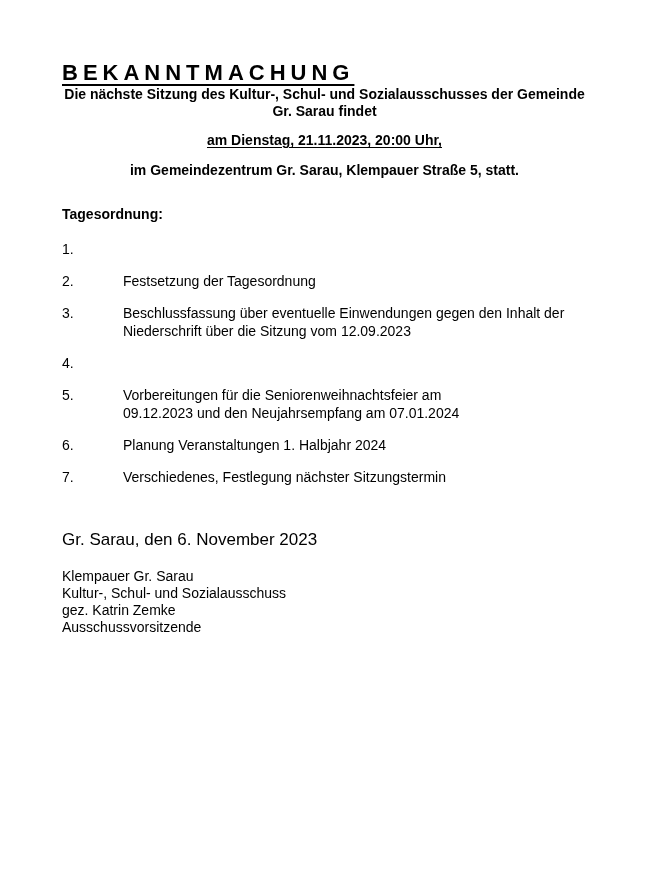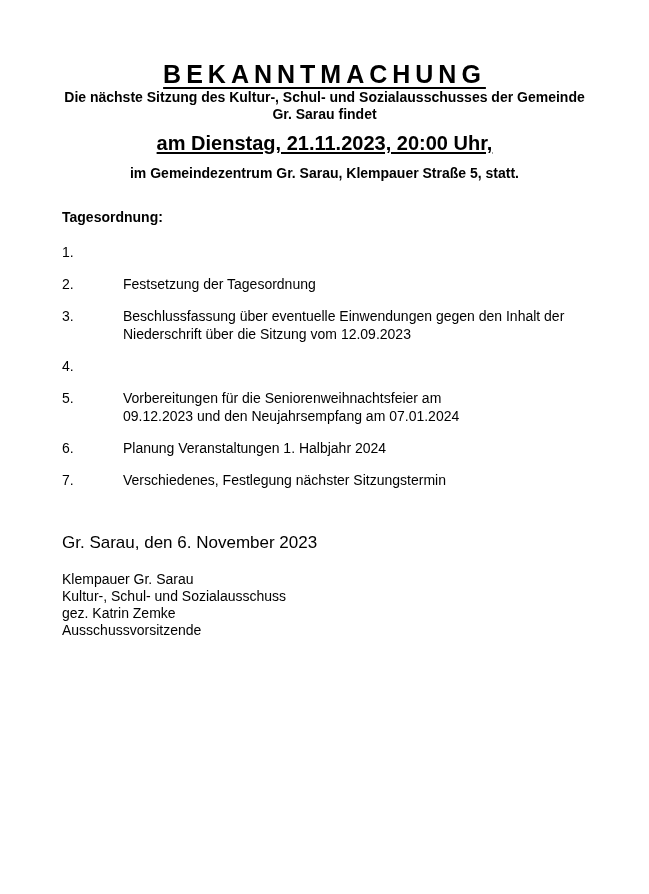--- a/index.html
+++ b/index.html
@@ -14,39 +14,39 @@
     height: 894px;
     margin: 0 auto;
     background: #ffffff;
     overflow: hidden;
   }
   .content {
     padding: 0 62px;
   }
   .doc-title {
     margin-top: 60px;
-    text-align: center;
-    font-size: 25px;
+    text-align: left;
+    font-size: 22px;
     font-weight: bold;
     letter-spacing: 5px;
     text-decoration: underline;
     text-underline-offset: 4px;
     text-decoration-thickness: 2px;
   }
   .intro {
     text-align: center;
     font-size: 14px;
     font-weight: bold;
     line-height: 17px;
     white-space: pre-line;
   }
   .date-line {
     margin-top: 12px;
     text-align: center;
-    font-size: 20px;
+    font-size: 14px;
     font-weight: bold;
     line-height: 17px;
     text-decoration: underline;
     text-underline-offset: 2px;
   }
   .location-line {
     margin-top: 13px;
     text-align: center;
     font-size: 14px;
     font-weight: bold;

